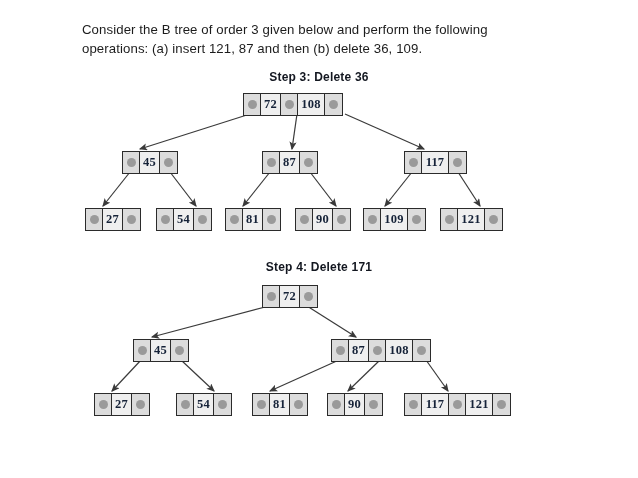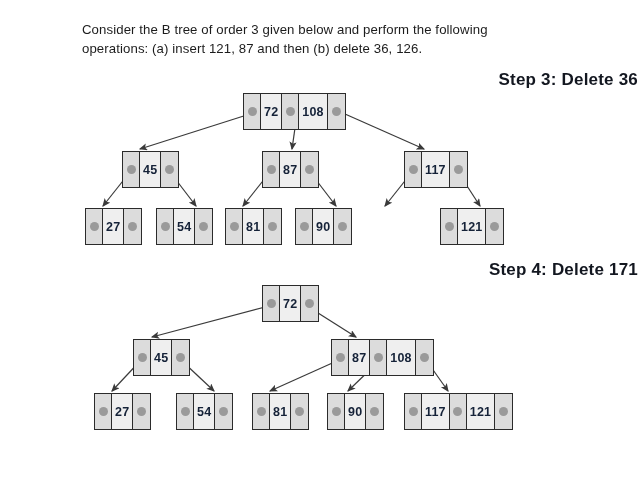--- a/index.html
+++ b/index.html
@@ -25,22 +25,22 @@
     font-size: 13.2px;
     line-height: 19px;
     color: #1c1c1c;
     letter-spacing: 0.1px;
   }
 
   
   .step-title {
     position: absolute;
     width: 100%;
-    text-align: right;
-    font-size: 17px;
+    text-align: center;
+    font-size: 12px;
     font-weight: bold;
     color: #131720;
     letter-spacing: 0.2px;
   }
   #step3-title { top: 70px; }
   #step4-title { top: 260px; }
 
   
   .figure {
     position: absolute;
@@ -59,21 +59,22 @@
   }
 
   
   .node {
     position: absolute;
     display: flex;
     align-items: stretch;
     border: 1.4px solid #2b2b2b;
     background: #e9e9e9;
     box-sizing: border-box;
-    height: 37px;
+    height: 23px;
+    font-family: Liberation Serif, serif;
   }
   .cell-ptr {
     width: 17px;
     background: #dcdcdc;
     border-right: 1.2px solid #2b2b2b;
     display: flex;
     align-items: center;
     justify-content: center;
     box-sizing: border-box;
   }
@@ -98,21 +99,21 @@
     font-weight: 600;
     color: #152238;
     box-sizing: border-box;
     letter-spacing: 0.2px;
   }
   .cell-key.wide { min-width: 27px; }
 </style>
 </head>
 <body>
 
-<div id="prompt-text">Consider the B tree of order 3 given below and perform the following operations: (a) insert 121, 87 and then (b) delete 36, 126.</div>
+<div id="prompt-text">Consider the B tree of order 3 given below and perform the following operations: (a) insert 121, 87 and then (b) delete 36, 109.</div>
 
 <div class="step-title" id="step3-title">Step 3: Delete 36</div>
 <div class="figure" id="fig-step3">
   <svg class="edges" id="edges-step3" viewBox="0 0 638 478" xmlns="http://www.w3.org/2000/svg">
       <defs>
         <marker id="edges-step3-arrow" markerWidth="7" markerHeight="7" refX="6" refY="3" orient="auto" markerUnits="strokeWidth">
           <path d="M0,0 L7,3 L0,6 L1.6,3 Z" fill="#3a3a3a"></path>
         </marker>
       </defs>
       <line x1="250" y1="114" x2="140" y2="149" stroke="#3a3a3a" stroke-width="1.2" marker-end="url(#edges-step3-arrow)"></line>
@@ -194,20 +195,29 @@
     </div>
     <div class="node" style="left: 295px; top: 208px;">
       <div class="cell-ptr">
         <div class="dot"></div>
       </div>
       <div class="cell-key">90</div>
       <div class="cell-ptr">
         <div class="dot"></div>
       </div>
     </div>
+    <div class="node" style="left: 363px; top: 208px;">
+      <div class="cell-ptr">
+        <div class="dot"></div>
+      </div>
+      <div class="cell-key wide">109</div>
+      <div class="cell-ptr">
+        <div class="dot"></div>
+      </div>
+    </div>
     <div class="node" style="left: 440px; top: 208px;">
       <div class="cell-ptr">
         <div class="dot"></div>
       </div>
       <div class="cell-key wide">121</div>
       <div class="cell-ptr">
         <div class="dot"></div>
       </div>
     </div>
   </div>

